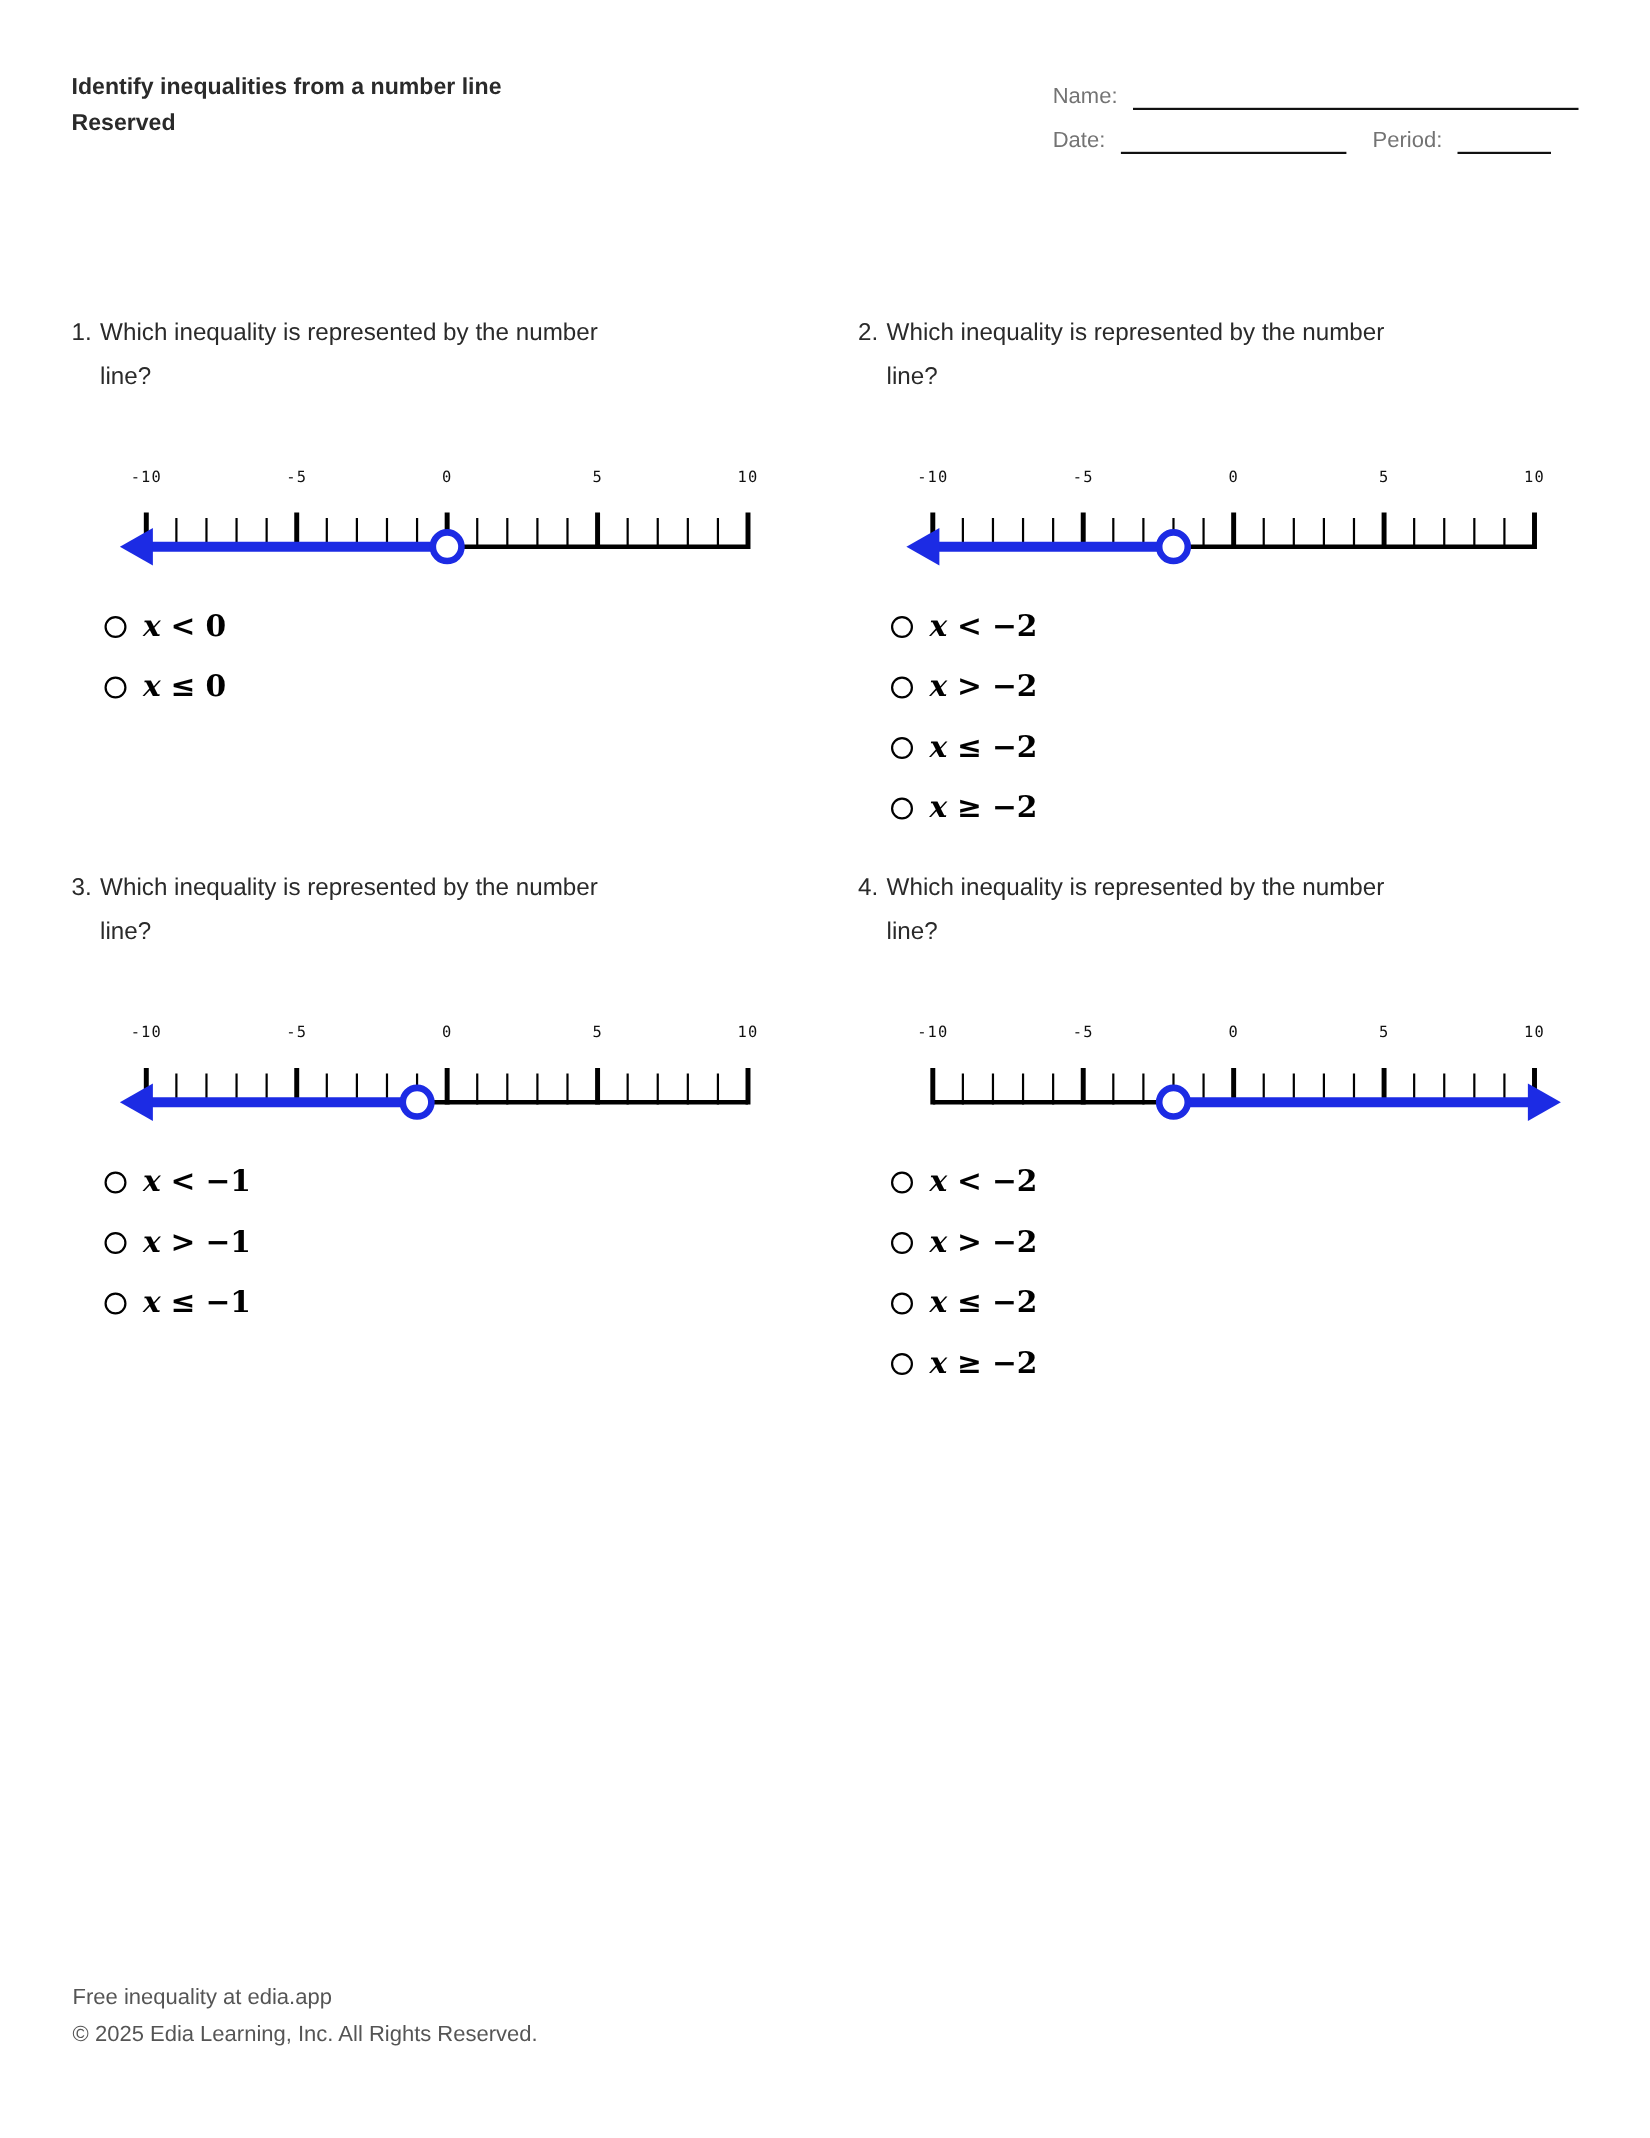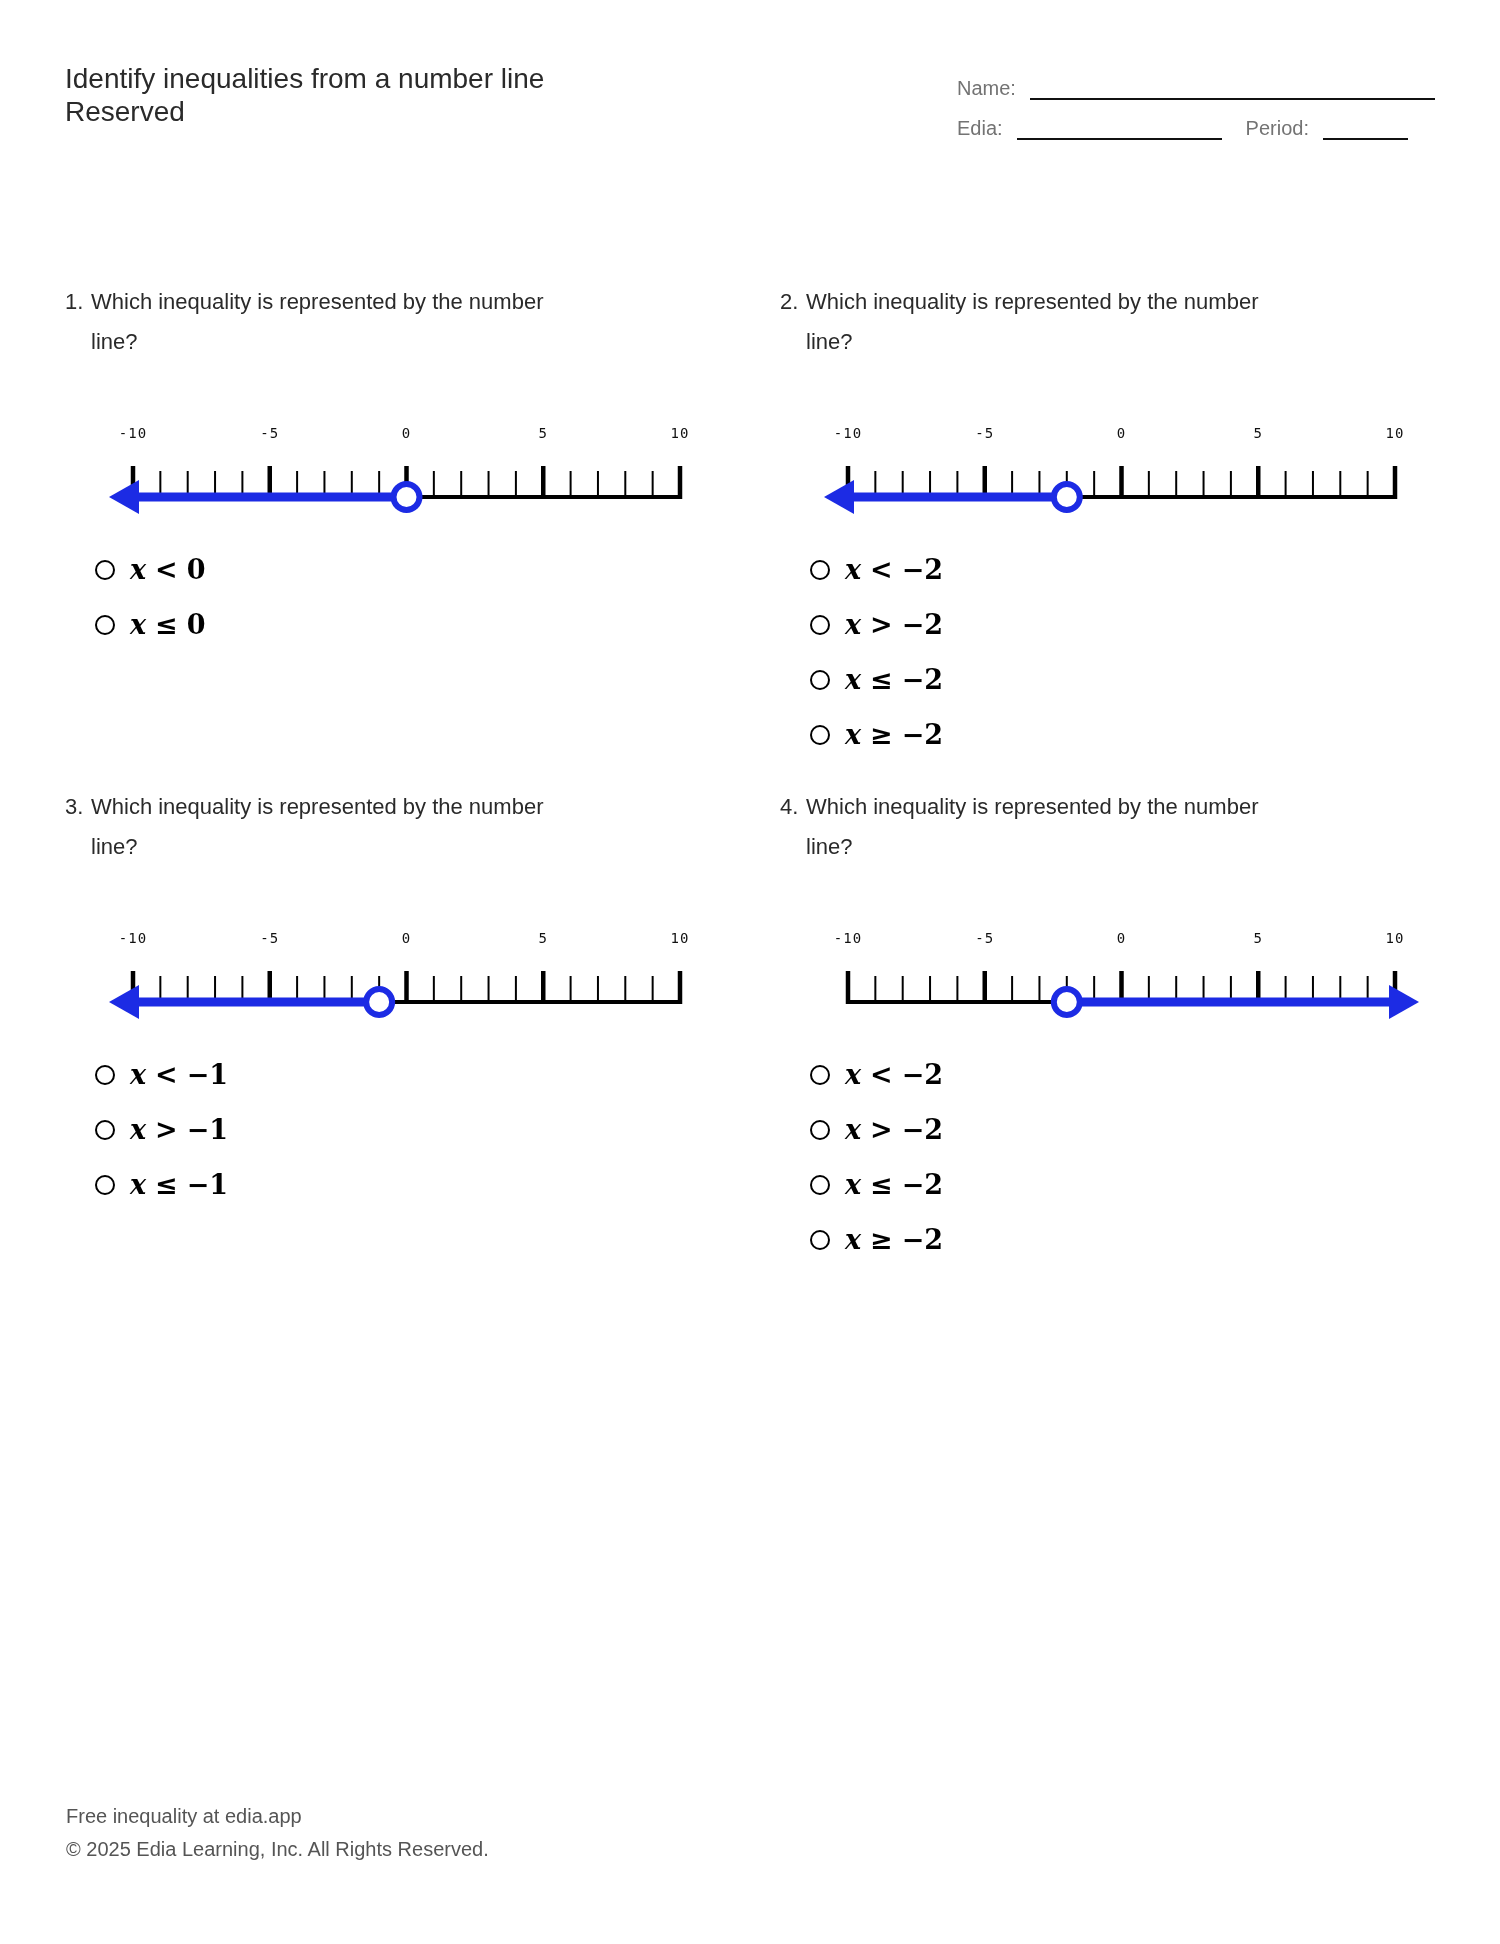--- a/index.html
+++ b/index.html
@@ -8,21 +8,21 @@
     background:#ffffff;
     font-family:"Liberation Sans", sans-serif;
     color:#222;
     position:relative;
     overflow:hidden;
   }
   .page{padding:62px 65px 0 65px;box-sizing:border-box;}
 
   
   .header{display:flex;justify-content:space-between;margin-bottom:128px;}
-  .title{font-size:28px;font-weight:normal;line-height:33px;color:#2a2a2a;}
+  .title{font-size:21px;font-weight:bold;line-height:33px;color:#2a2a2a;}
   .fields{width:478px;font-size:20px;color:#737373;padding-top:12px;flex:none;}
   .field-row{display:flex;align-items:flex-end;margin-bottom:14px;height:26px;}
   .rule{border-bottom:2px solid #111;height:18px;box-sizing:border-box;}
   .rule-name{flex:1;margin-left:14px;}
   .rule-date{width:205px;margin-left:14px;}
   .period-label{margin-left:24px;}
   .rule-period{width:85px;margin-left:14px;}
 
   
   .grid{display:grid;grid-template-columns:645px 645px;column-gap:70px;row-gap:25px;}
@@ -50,21 +50,21 @@
     <div class="title">
       <div>Identify inequalities from a number line</div>
       <div>Reserved</div>
     </div>
     <div class="fields">
       <div class="field-row">
         <span>Name:</span>
         <span class="rule rule-name"></span>
       </div>
       <div class="field-row">
-        <span>Edia:</span>
+        <span>Date:</span>
         <span class="rule rule-date"></span>
         <span class="period-label">Period:</span>
         <span class="rule rule-period"></span>
       </div>
     </div>
   </div>
 
   <div class="grid">
 
     <section class="question">

